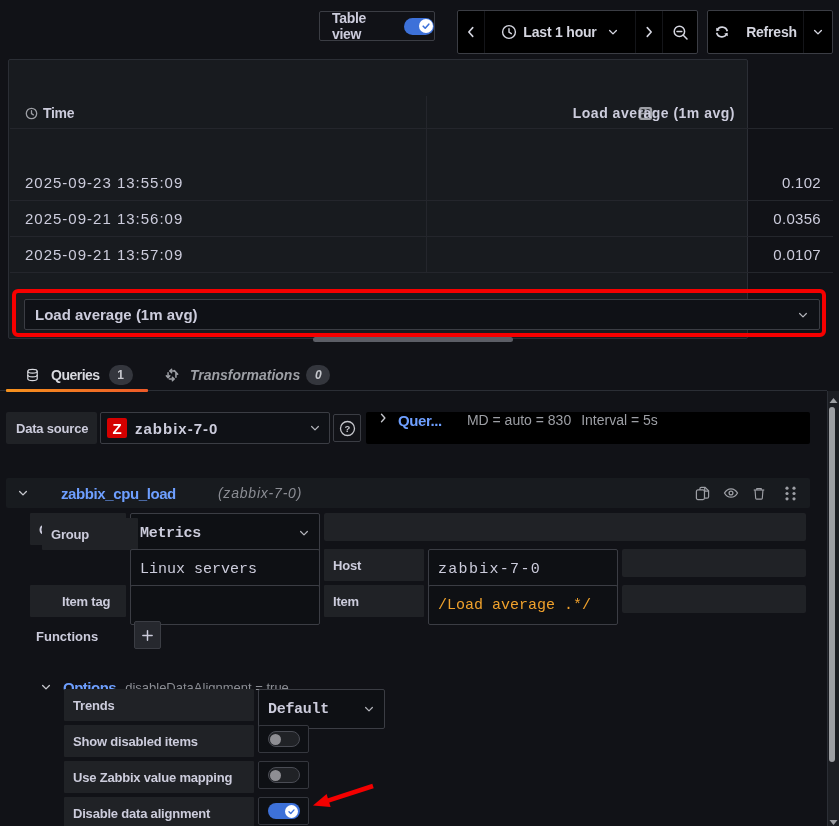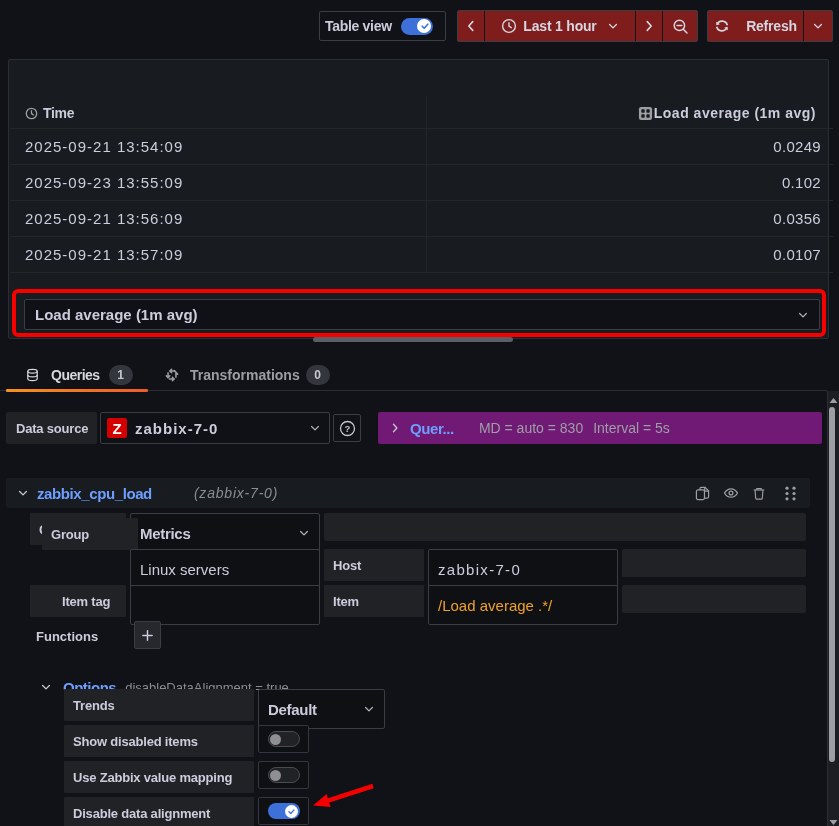--- a/index.html
+++ b/index.html
@@ -3,61 +3,61 @@
 <meta charset="utf-8">
 <style>
   * { margin:0; padding:0; box-sizing:border-box; }
   html,body { width:839px; height:826px; overflow:hidden; }
   body { background:#111217; font-family:"Liberation Sans", sans-serif; color:#ccccdc; position:relative; }
   .abs { position:absolute; }
   .flex { display:flex; align-items:center; }
   svg { display:block; }
 
   
-  .tvbox { left:319px; top:11px; width:127px; height:30px; border:1px solid #3b3d44; border-radius:2px; display:flex; align-items:center; padding-left:5px; }
+  .tvbox { left:319px; top:11px; width:116px; height:30px; border:1px solid #3b3d44; border-radius:2px; display:flex; align-items:center; padding-left:12px; }
   .tvbox .lbl { font-size:14px; font-weight:700; letter-spacing:-0.3px; color:#ccccdc; }
   .switch-on { position:relative; width:32px; height:17px; border-radius:9px; background:#3d71d9; margin-left:9px; }
   .switch-on .knob { position:absolute; right:1.5px; top:1.5px; width:14px; height:14px; border-radius:50%; background:#fff; }
-  .btn-group { top:10px; height:32px; display:flex; background:#7f1d1d; border:1px solid #3b3d44; border-radius:2px; }
+  .btn-group { top:10px; height:44px; display:flex; background:#000000; border:1px solid #3b3d44; border-radius:2px; }
   .btn-group .seg { display:flex; align-items:center; justify-content:center; height:100%; }
   .btn-group .seg + .seg { border-left:1px solid #141519; }
   .grp-txt { font-size:14px; font-weight:700; letter-spacing:-0.2px; color:#d5d6e0; }
 
   
-  .panel { left:8px; top:59px; width:821px; height:280px; background:#181b1f; border:1px solid #2b2e35; border-radius:2px;padding-left:24px; }
+  .panel { left:8px; top:59px; width:740px; height:280px; background:#181b1f; border:1px solid #2b2e35; border-radius:2px;padding-left:24px; }
   .th { position:absolute; font-size:14px; font-weight:700; color:#ccccdc; letter-spacing:0.2px; }
   .trow { position:absolute; left:1px; width:823px; height:36px; border-bottom:1px solid #24262c; font-size:15px; }
   .trow .t { letter-spacing:1px; }
   .trow .v { letter-spacing:0.3px; }
   .trow .t { position:absolute; left:15px; top:9px; }
   .trow .v { position:absolute; right:12px; top:9px; }
   .coldiv { position:absolute; left:417px; top:36px; width:1px; height:177px; background:#24262c; }
   .redbox { left:12px; top:289px; width:814px; height:48px; border:4px solid #f60000; border-radius:6px; }
   .fieldsel { left:24px; top:299px; width:796px; height:31px; background:#0f1116; border:1px solid #3b3d44; border-radius:2px; display:flex; align-items:center; padding:0 10px; font-size:15px; }
   .draghandle { left:313px; top:337px; width:200px; height:5px; border-radius:3px; background:#5c5e66; }
 
   
   .tabbar-border { left:0; top:390px; width:827px; height:1px; background:#2b2e35; }
   .tab-underline { left:6px; top:389px; width:142px; height:3px; background:linear-gradient(90deg,#f6921e,#ee5a28); border-radius:1px; }
   .badge { display:inline-flex; align-items:center; justify-content:center; height:20px; width:24px; background:#34363d; border-radius:10px; font-size:12px; font-weight:700; color:#c7c8ce; }
 
   
   .dslabel { left:6px; top:412px; width:91px; height:32px; background:#202226; border-radius:2px; display:flex; align-items:center; padding-left:10px; font-size:13px; font-weight:700; letter-spacing:-0.2px; }
   .dsselect { left:100px; top:412px; width:230px; height:32px; background:#0f1116; border:1px solid #3b3d44; border-radius:2px; display:flex; align-items:center; }
   .helpbtn { left:333px; top:414px; width:28px; height:28px; border:1px solid #3b3d44; border-radius:2px; display:flex; align-items:center; justify-content:center; }
-  .qopts { left:378px; top:412px; width:444px; height:32px; background:#701a75; border-radius:2px; display:flex; align-items:center; }
+  .qopts { left:366px; top:412px; width:444px; height:32px; background:#000000; border-radius:2px; display:flex; }
   .qibtn { position:absolute; right:7px; top:3px; height:26px; padding:0 16px; background:#35383f; border-radius:2px; display:flex; align-items:center; font-size:14px; font-weight:700; letter-spacing:-0.2px; color:#e1e2e9; }
 
   .qheader { left:6px; top:478px; width:804px; height:30px; background:#181b1f; border-radius:2px; display:flex; align-items:center; }
   .qname { color:#6e9fff; font-size:15px; font-weight:700; letter-spacing:-0.4px; }
   .qds { color:#8b8d94; font-size:14px; font-style:italic; letter-spacing:0.8px; }
 
   .inlabel { position:absolute; height:32px; background:#202226; border-radius:1px; display:flex; align-items:center; padding-left:9px; font-size:13px; font-weight:700; letter-spacing:-0.2px; color:#ccccdc; }
   .infill  { position:absolute; height:28px; background:#202226; border-radius:2px; }
-  .input   { position:absolute; height:40px; background:#0e1014; border:1px solid #3b3d44; border-radius:2px; display:flex; align-items:center; padding:16px 9px; font-size:15px; color:#ccccdc; }
+  .input   { position:absolute; height:40px; background:#0e1014; border:1px solid #3b3d44; border-radius:2px; display:flex; align-items:center; padding:16px 9px; font-size:15px; color:#ccccdc;font-family:Liberation Mono, monospace; }
   .selcaret { margin-left:auto; }
 
   .togglebox { position:absolute; width:51px; height:28px; background:#0e1014; border:1px solid #35373e; border-radius:2px; display:flex; align-items:center; justify-content:center; }
   .pill-off { position:relative; width:32px; height:16px; border-radius:8px; background:#202226; border:1px solid #4a4c54; }
   .pill-off .knob { position:absolute; left:1.5px; top:1.5px; width:11px; height:11px; border-radius:50%; background:#8e8e93; }
   .pill-on { position:relative; width:32px; height:16px; border-radius:8px; background:#3d71d9; }
   .pill-on .knob { position:absolute; right:1.5px; top:1.5px; width:13px; height:13px; border-radius:50%; background:#fff; }
 
   
   .sbtrack { left:827px; top:391px; width:12px; height:435px; background:#1c1e23; border-left:1px solid #2b2e35; }
@@ -133,24 +133,20 @@
       <rect x="1" y="1" width="14" height="14" rx="2.5" fill="#9d9fa5"></rect>
       <rect x="3.5" y="3.5" width="3.6" height="3.6" rx="0.8" fill="#181b1f"></rect>
       <rect x="8.9" y="3.5" width="3.6" height="3.6" rx="0.8" fill="#181b1f"></rect>
       <rect x="3.5" y="8.9" width="3.6" height="3.6" rx="0.8" fill="#181b1f"></rect>
       <rect x="8.9" y="8.9" width="3.6" height="3.6" rx="0.8" fill="#181b1f"></rect>
     </svg>
   <div class="th" style="right:12px; top:45px; letter-spacing:0.5px;">Load average (1m avg)</div>
   <div class="abs" style="left:1px; top:68px; width:823px; height:1px; background:#24262c;"></div>
   <div class="coldiv"></div>
 
-  <div class="trow" style="top:69px;">
-      <span class="t">2025-09-21 13:54:09</span>
-      <span class="v">0.0249</span>
-    </div>
   <div class="trow" style="top:105px;">
       <span class="t">2025-09-23 13:55:09</span>
       <span class="v">0.102</span>
     </div>
   <div class="trow" style="top:141px;">
       <span class="t">2025-09-21 13:56:09</span>
       <span class="v">0.0356</span>
     </div>
   <div class="trow" style="top:177px;">
       <span class="t">2025-09-21 13:57:09</span>
@@ -170,21 +166,21 @@
 <div class="abs tabbar-border"></div>
 <div class="abs flex" style="left:26px; top:364px; height:22px;">
   <svg width="13" height="14" viewBox="0 0 16 16">
       <ellipse cx="8" cy="3.4" rx="5.8" ry="2.3" fill="none" stroke="#d8d9df" stroke-width="1.5"></ellipse>
       <path d="M2.2 3.4v4.6c0 1.27 2.6 2.3 5.8 2.3s5.8-1.03 5.8-2.3V3.4" fill="none" stroke="#d8d9df" stroke-width="1.5"></path>
       <path d="M2.2 8v4.6c0 1.27 2.6 2.3 5.8 2.3s5.8-1.03 5.8-2.3V8" fill="none" stroke="#d8d9df" stroke-width="1.5"></path>
     </svg>
   <span style="margin-left:12px; font-size:14px; font-weight:700; letter-spacing:-0.5px; color:#d8d9df;">Queries</span>
   <span class="badge" style="margin-left:9px;">1</span>
 </div>
-<div class="abs flex" style="left:165px; top:364px; height:22px;">
+<div class="abs flex" style="left:165px; top:364px; height:22px;font-style:italic;">
   <svg width="14" height="14" viewBox="0 0 16 16" fill="none" stroke="#9d9fa5" stroke-width="1.7" stroke-linecap="round" stroke-linejoin="round">
       <path d="M11 3.5H5.4M5.4 3.5l2.2-2M5.4 3.5l2.2 2"></path>
       <path d="M12.5 5v5.6M12.5 5l-2-2.2M12.5 5l2 2.2"></path>
       <path d="M5 12.5h5.6M10.6 12.5l-2.2-2M10.6 12.5l-2.2 2"></path>
       <path d="M3.5 11V5.4M3.5 11l-2-2.2M3.5 11l2-2.2"></path>
     </svg>
   <span style="margin-left:11px; font-size:14px; font-weight:700; letter-spacing:0; color:#9d9fa5;">Transformations</span>
   <span class="badge" style="margin-left:6px;">0</span>
 </div>
 <div class="abs tab-underline"></div>
@@ -209,21 +205,21 @@
     </svg>
   <span style="margin-left:9px; font-size:15px; font-weight:700; letter-spacing:-0.4px; color:#6e9fff;">Quer...</span>
   <span style="margin-left:25px; font-size:14px; color:#9d9fa5;">MD = auto = 830</span>
   <span style="margin-left:10px; font-size:14px; color:#9d9fa5;">Interval = 5s</span>
 </div>
 
 <div class="abs qheader">
   <svg style="margin-left:11px;" width="12" height="12" viewBox="0 0 16 16">
       <path d="M3.5 6l4.5 4.5L12.5 6" stroke="#c5c6cc" stroke-width="1.8" fill="none" stroke-linecap="round" stroke-linejoin="round"></path>
     </svg>
-  <span class="qname" style="margin-left:8px;">zabbix_cpu_load</span>
+  <span class="qname" style="margin-left:32px;">zabbix_cpu_load</span>
   <span class="qds" style="margin-left:42px;">(zabbix-7-0)</span>
   <span style="margin-left:auto; display:flex; align-items:center; gap:13px; margin-right:13px;">
     <svg width="15" height="15" viewBox="0 0 16 16" fill="none" stroke="#9d9fa5" stroke-width="1.3">
         <rect x="1.5" y="4.2" width="8.6" height="10.3" rx="1.6"></rect>
         <path d="M5.2 4.2V3a1.6 1.6 0 0 1 1.6-1.6h3.9l3.8 3.8v6.2a1.6 1.6 0 0 1-1.6 1.6h-2.4"></path>
         <path d="M10.4 1.5v4h4"></path>
       </svg>
     <svg width="16" height="16" viewBox="0 0 16 16" fill="none" stroke="#9d9fa5" stroke-width="1.3">
         <path d="M1.5 8s2.4-4.2 6.5-4.2S14.5 8 14.5 8s-2.4 4.2-6.5 4.2S1.5 8 1.5 8z"></path>
         <circle cx="8" cy="8" r="1.9"></circle>

